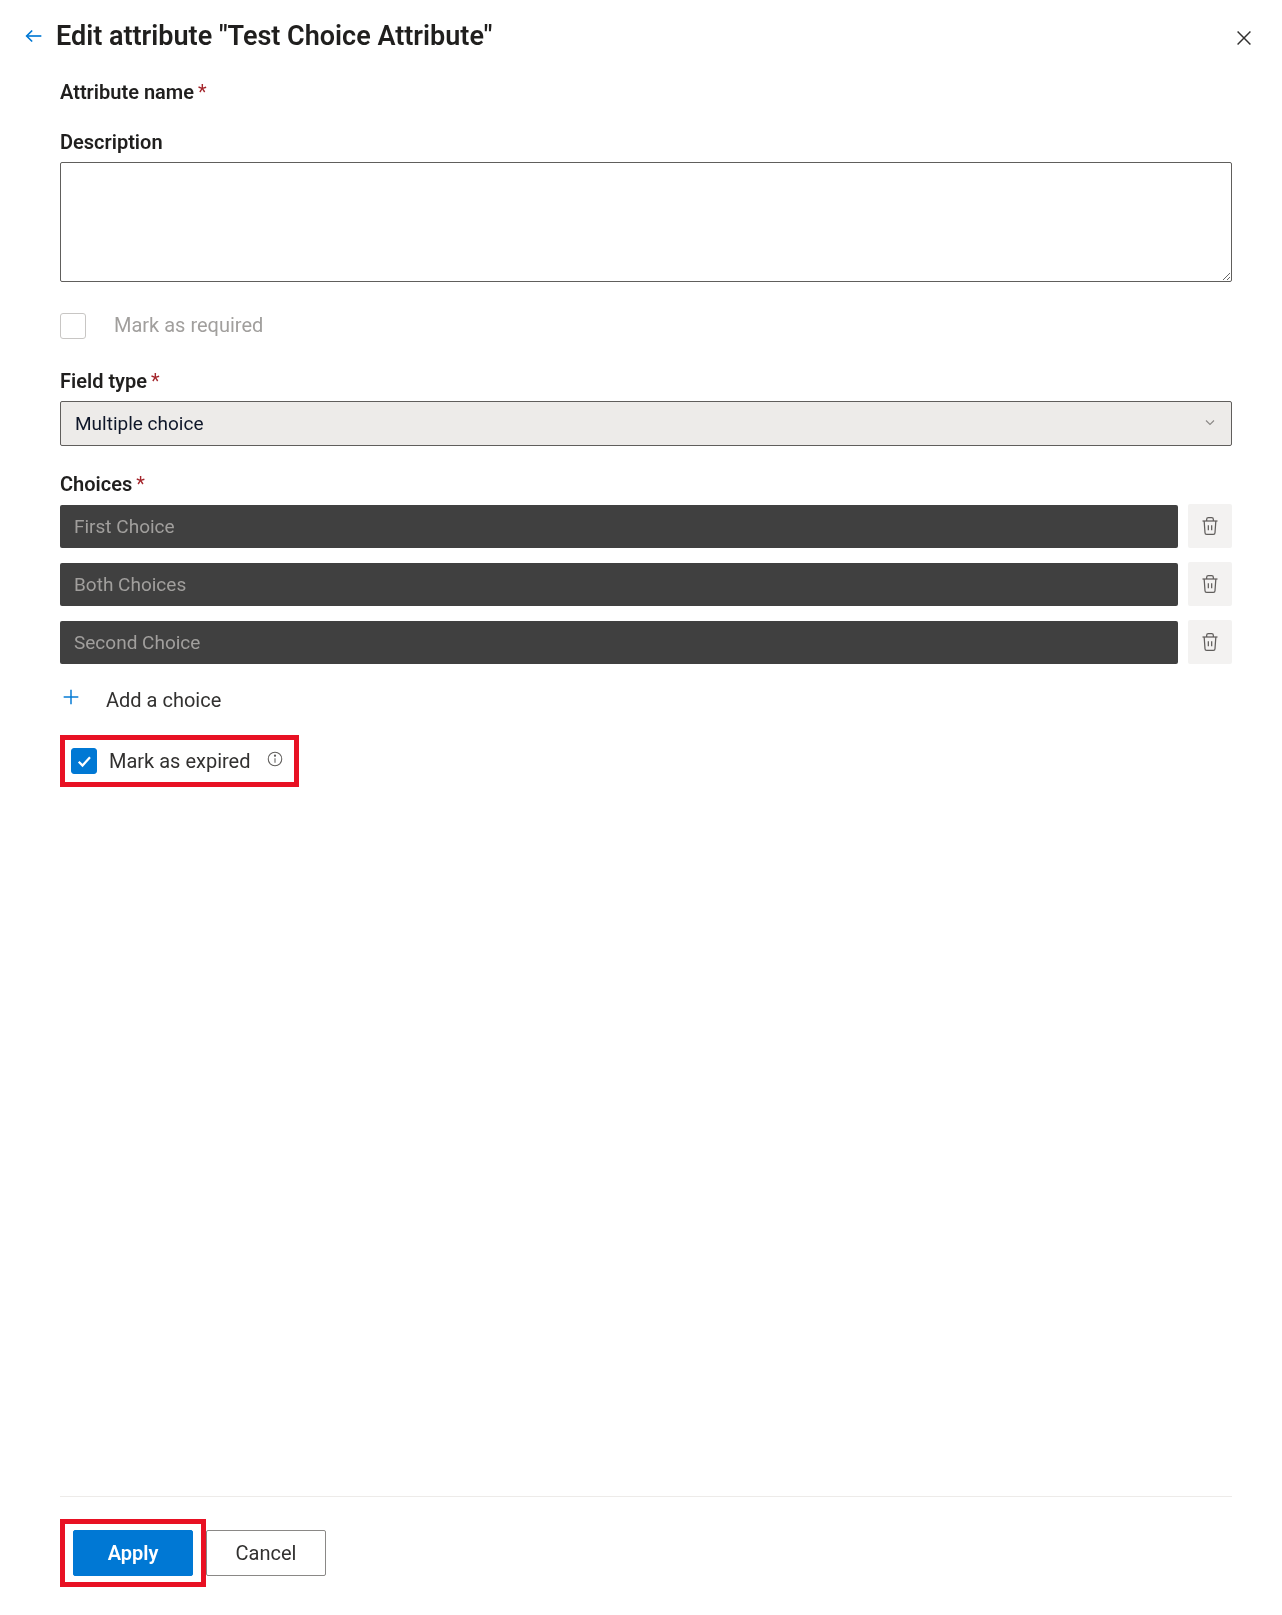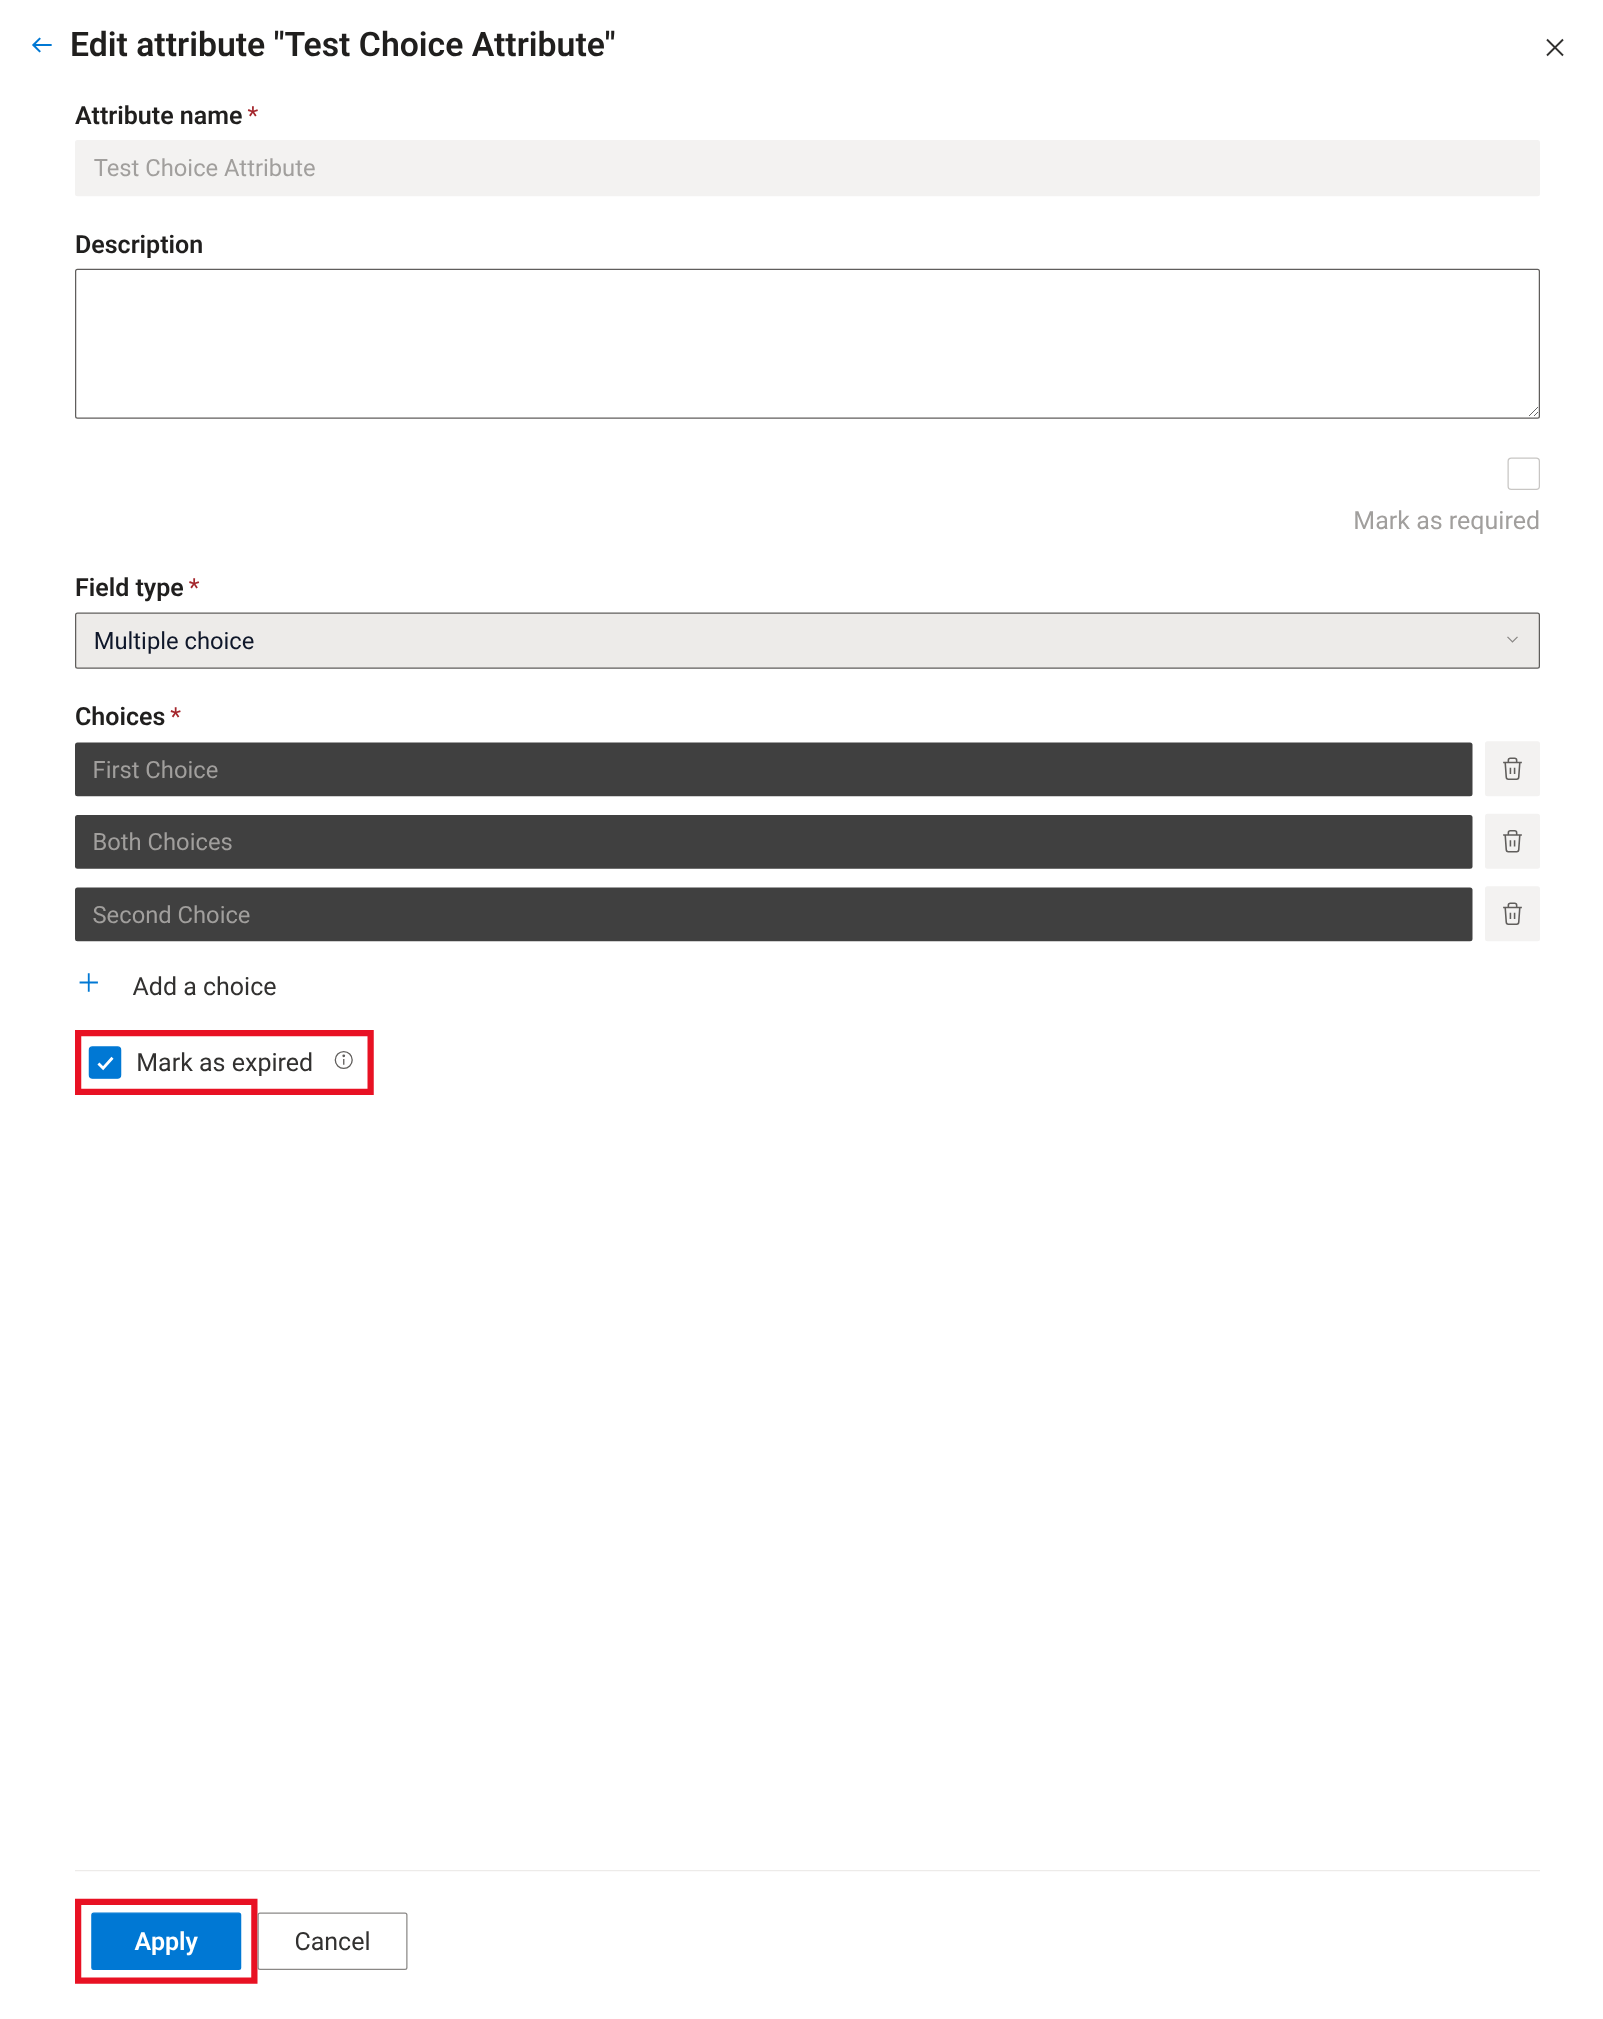--- a/index.html
+++ b/index.html
@@ -81,24 +81,23 @@
       color: #a19f9d;
     }
     .textarea-input {
       height: 120px;
       resize: both;
       border: 1px solid #605e5c;
     }
     .field-block { margin-bottom: 26px; }
     .checkbox-row {
       display: flex;
-      align-items: flex-end;
-      gap: 12px;
+      align-items: flex-start;
+      gap: 28px;
       margin-bottom: 30px;
-      flex-direction: column;
     }
     .chk {
       width: 26px;
       height: 26px;
       border: 1px solid #a19f9d;
       border-radius: 3px;
       display: flex;
       align-items: center;
       justify-content: center;
       background: #fff;
@@ -224,21 +223,20 @@
       <line x1="19" y1="5" x2="5" y2="19"></line>
     </svg>
   </div>
 
   <div class="form-area">
 
     <div class="field-block">
       <label class="field-label">
         <span>Attribute name</span><span class="required-star">*</span>
       </label>
-      <input class="text-input disabled" type="text" disabled="" value="Test Choice Attribute" style="">
     </div>
 
     <div class="field-block">
       <label class="field-label">Description</label>
       <textarea class="textarea-input" style=""></textarea>
     </div>
 
     <div class="checkbox-row">
       <div class="chk disabled"></div>
       <span class="chk-label disabled">Mark as required</span>

